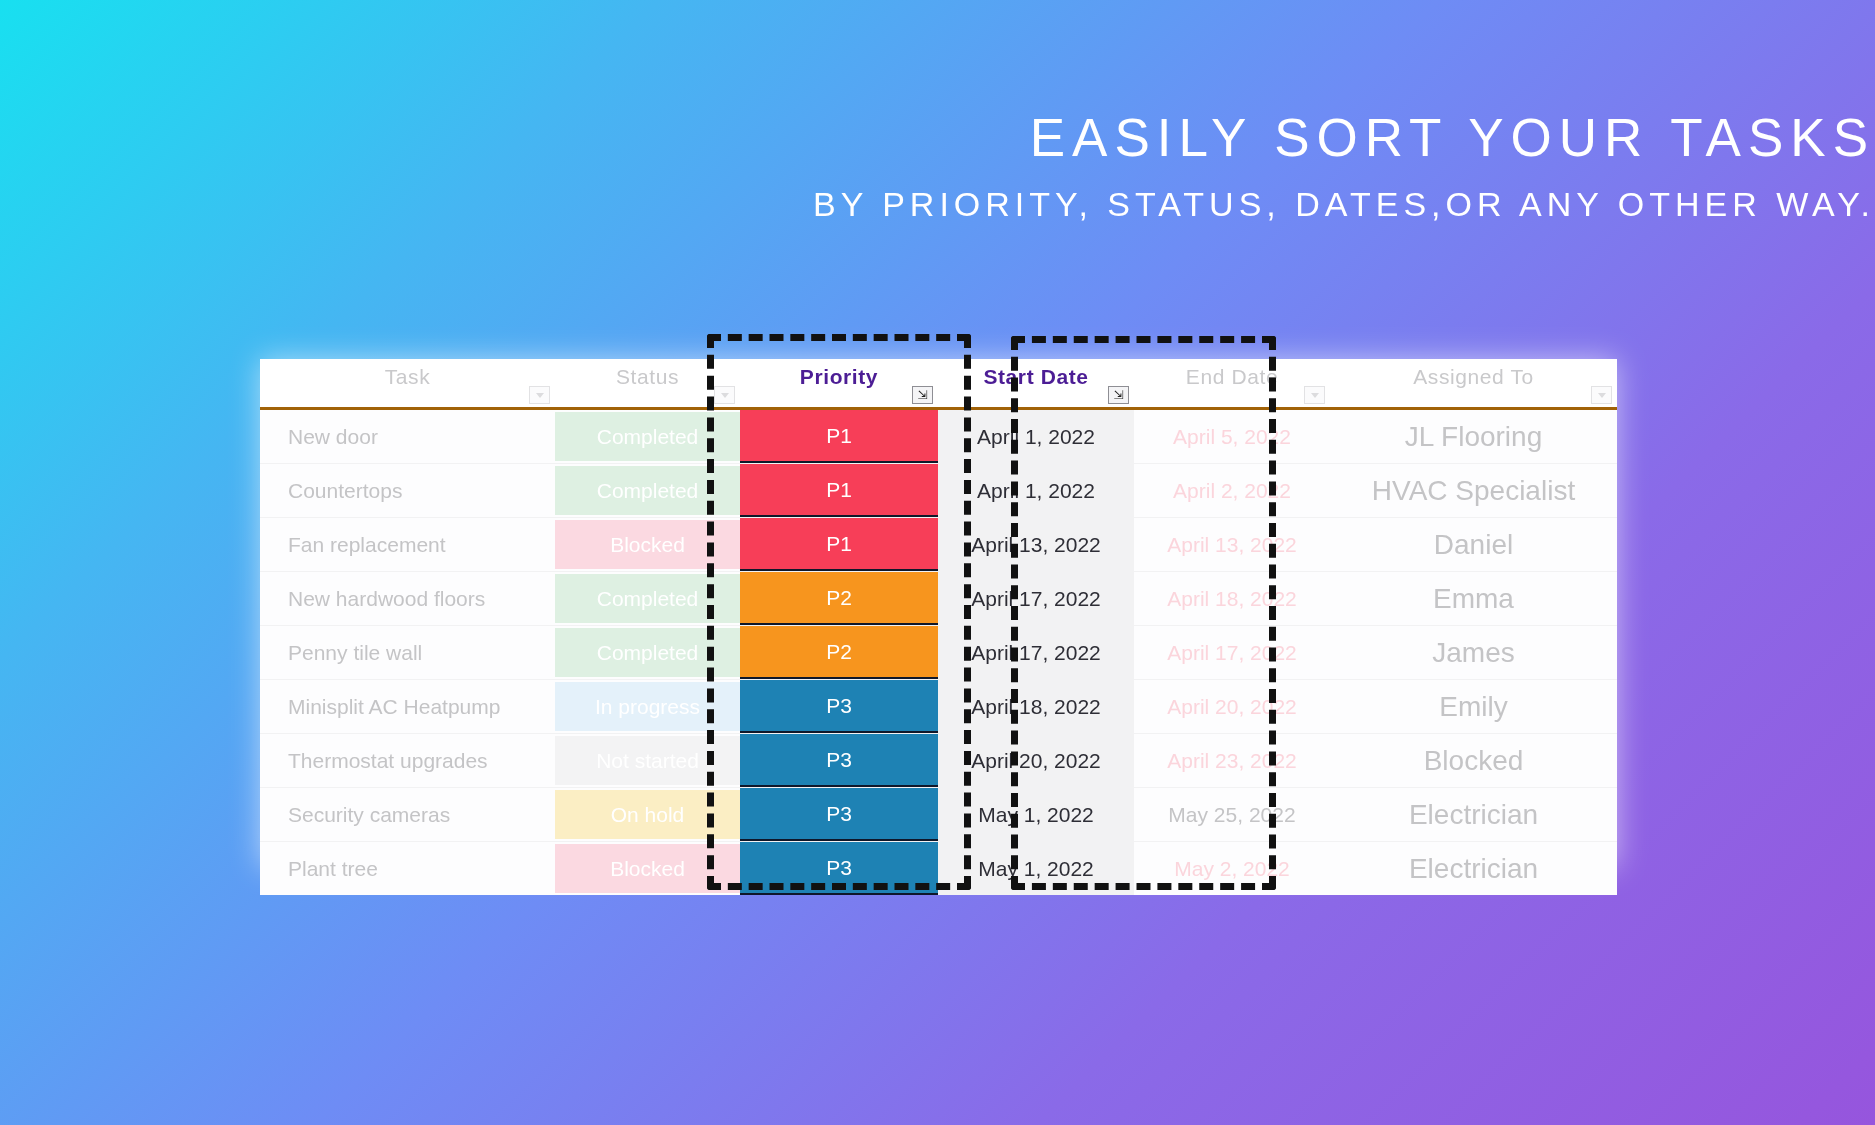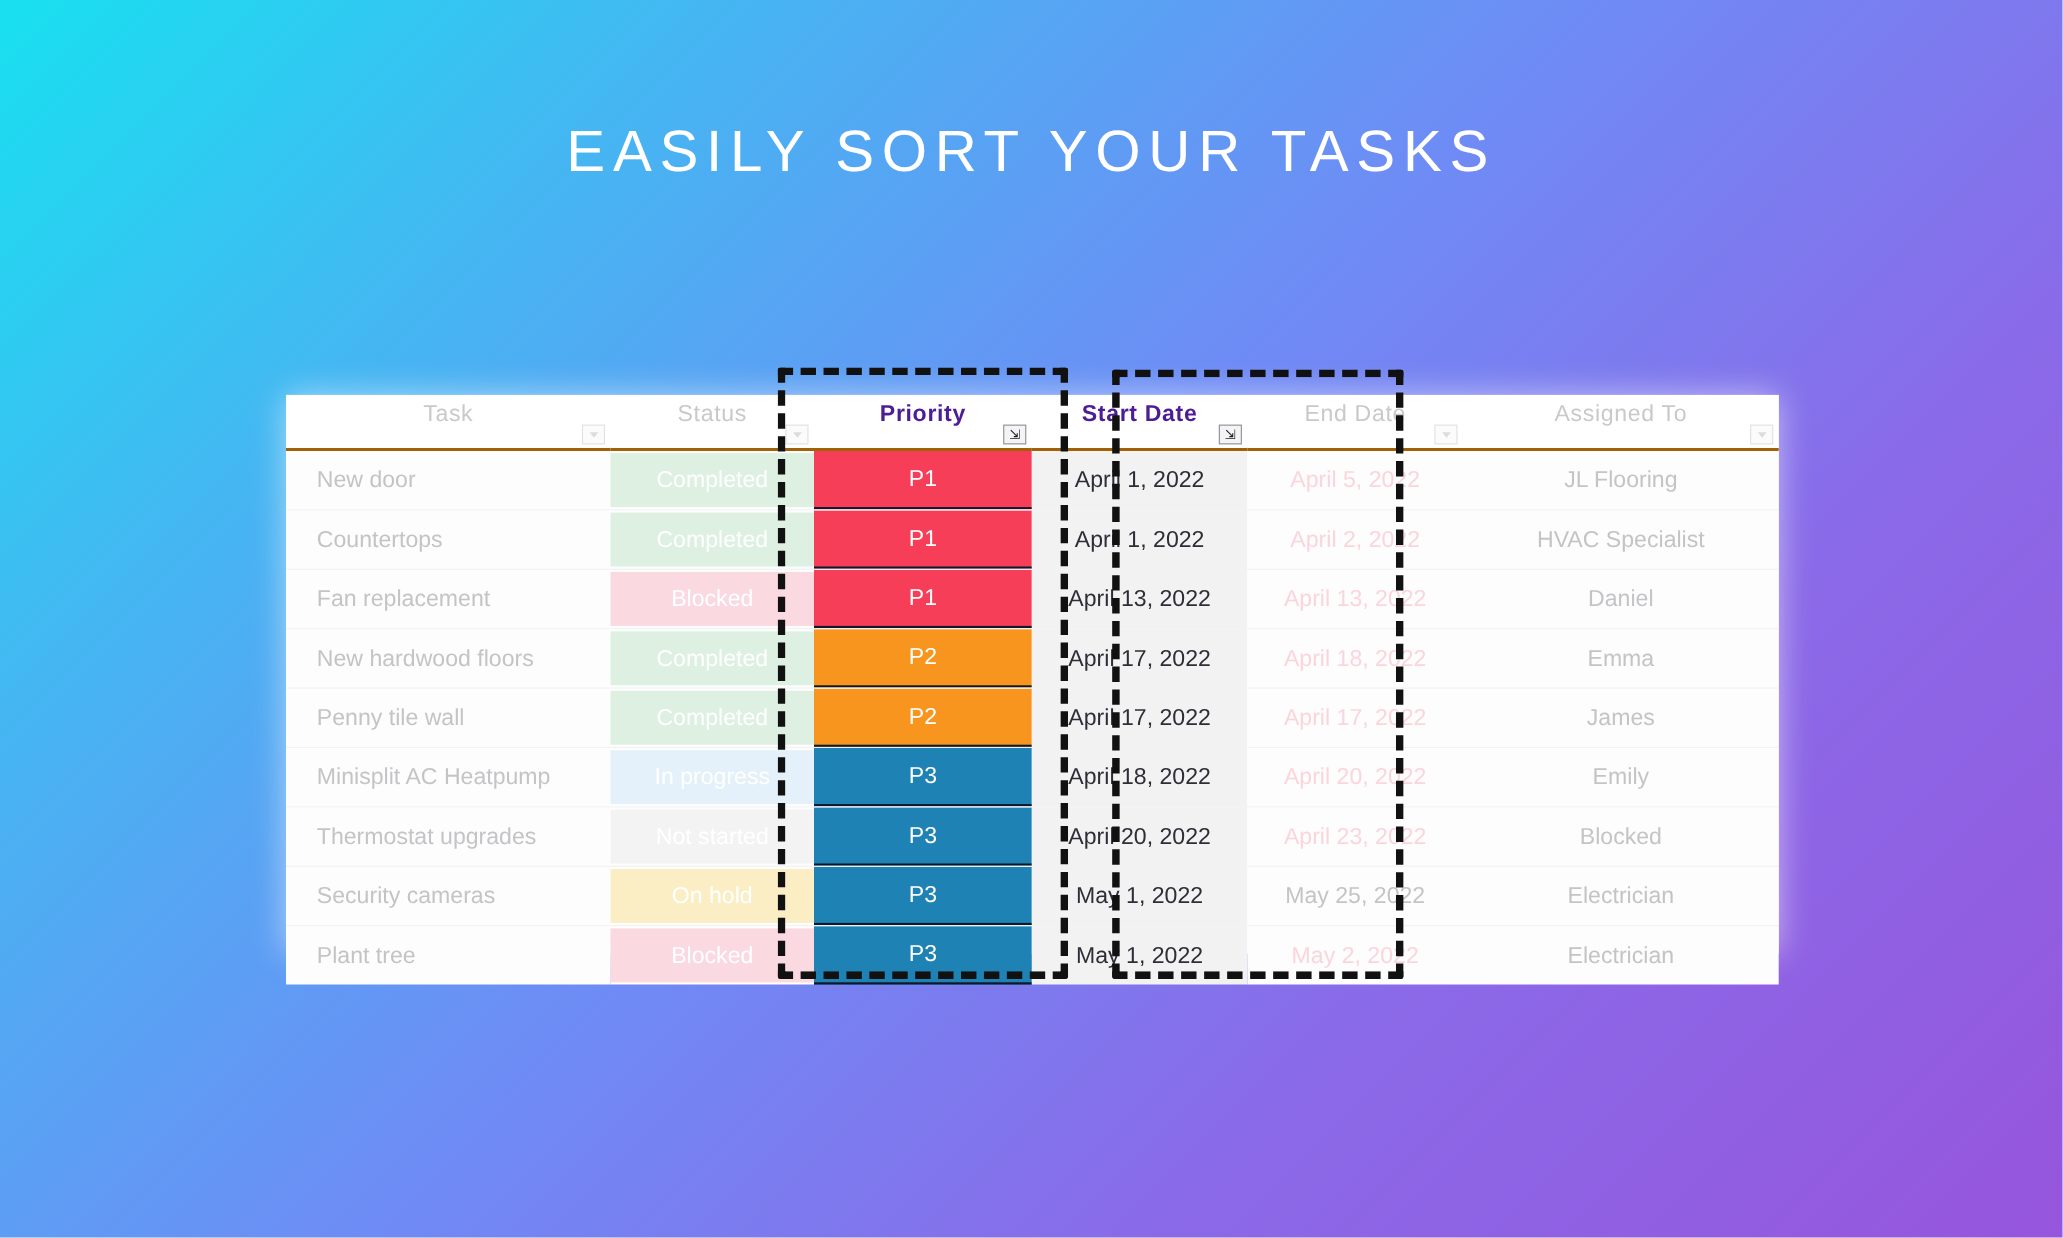--- a/index.html
+++ b/index.html
@@ -14,21 +14,21 @@
     background: linear-gradient(135deg, #18E0F0 0%, #45B6F2 22%, #6E8CF5 48%, #8A6AE8 72%, #9655DD 100%);
     position: relative;
   }
 
   
   .headline-wrap {
     position: absolute;
     top: 110px;
     left: 0;
     width: 1875px;
-    text-align: center;
+    text-align: right;
     pointer-events: none;
   }
   .headline {
     color: #ffffff;
     font-size: 53px;
     letter-spacing: 7px;
     font-weight: 300;
     line-height: 1.05;
     white-space: nowrap;
   }
@@ -133,21 +133,21 @@
   tbody tr:last-child td { border-bottom: none; }
 
   .cell-task {
     padding-left: 28px;
     font-size: 21px;
     color: #c4c4c6;
     white-space: nowrap;
   }
   .cell-plain {
     text-align: center;
-    font-size: 21px;
+    font-size: 28px;
     color: #c4c4c6;
     white-space: nowrap;
   }
   .cell-date {
     text-align: center;
     font-size: 21px;
     color: #2e2e36;
     white-space: nowrap;
     background: #f2f2f3;
   }
@@ -196,20 +196,21 @@
     top: 336px;
     width: 265px;
     height: 554px;
   }
 </style>
 </head>
 <body>
 
 <div class="headline-wrap">
   <div class="headline">EASILY SORT YOUR TASKS</div>
+  <div class="subheadline">BY PRIORITY, STATUS, DATES,OR ANY OTHER WAY.</div>
 </div>
 
 <div class="table-card">
   <table class="table-grid">
     <colgroup>
       <col class="c-task">
         <col class="c-status">
         <col class="c-priority">
       <col class="c-start">
         <col class="c-end">

